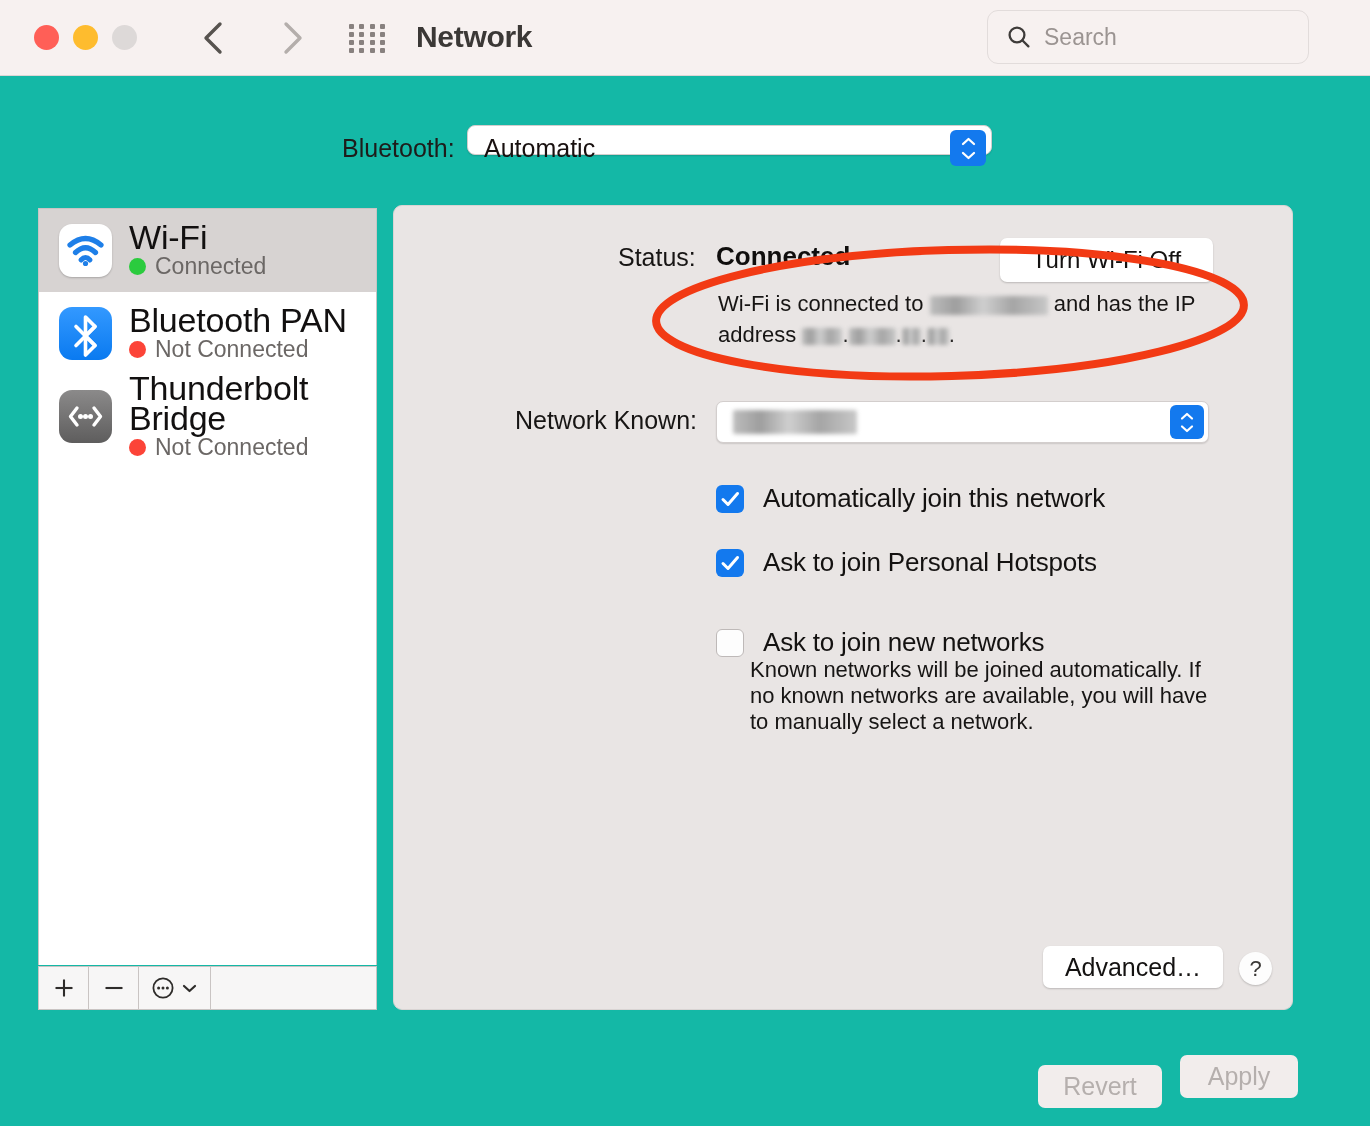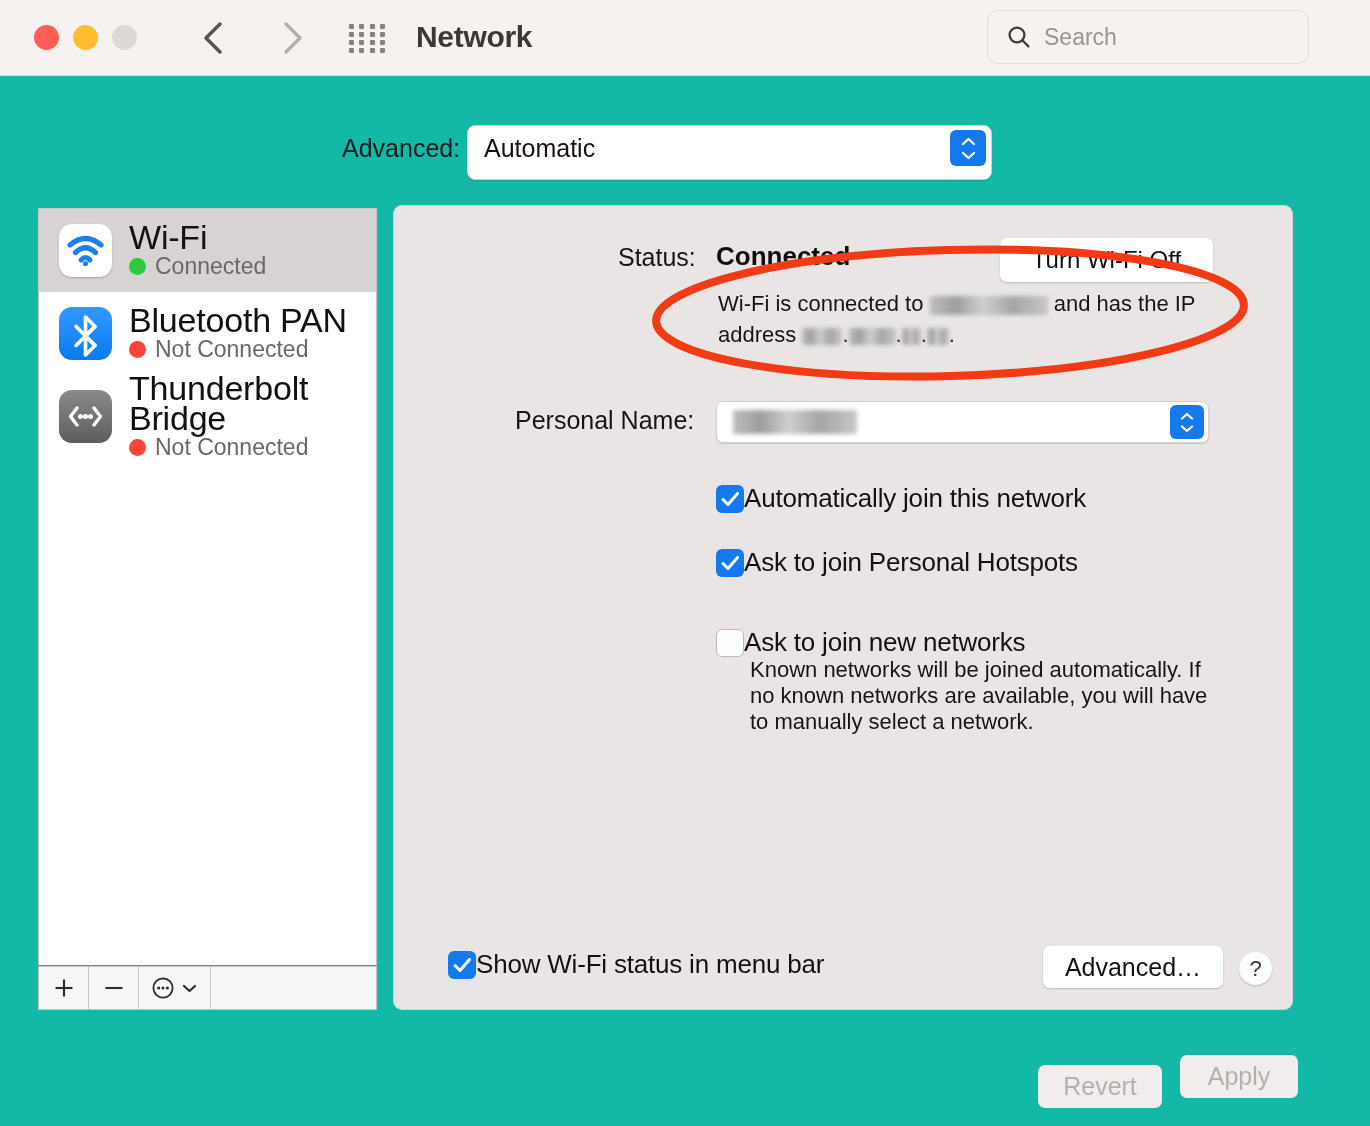--- a/index.html
+++ b/index.html
@@ -47,21 +47,21 @@
   }
   .searchbox .ph { font-size: 23px; color: #9B9492; }
 
   
   .locrow { position: absolute; left: 0; top: 125px; width: 1370px; height: 48px; }
   .loclabel {
     position: absolute; left: 342px; top: 0; width: 112px;
     text-align: right; font-size: 25px; color: #1E1B1A; line-height: 46px;
   }
   .locselect {
-    position: absolute; left: 467px; top: 0; width: 525px; height: 55px;
+    position: absolute; left: 467px; top: 0; width: 525px; height: 30px;
     background: #FFFFFF; border: 1px solid #D3CECD; border-radius: 8px;
     box-shadow: 0 1px 1.5px rgba(0,0,0,0.14);
   }
   .locselect .val {
     position: absolute; left: 16px; top: 0; line-height: 44px;
     font-size: 25px; color: #18100F;
   }
   .stepper {
     position: absolute; right: 5px; top: 4px; width: 36px; height: 36px;
     background: #1379EE; border-radius: 6px;
@@ -145,21 +145,21 @@
   }
   .nnselect {
     position: absolute; left: 716px; top: 401px; width: 493px; height: 42px;
     background: #FFFFFF; border: 1px solid #D3CECD; border-radius: 7px;
     box-shadow: 0 1px 1.5px rgba(0,0,0,0.13);
   }
   .nnselect .redact { position: absolute; left: 16px; top: 8px; width: 124px; height: 24px; }
   .nnselect .stepper { right: 4px; top: 3px; width: 34px; height: 34px; }
 
   
-  .cb-row { position: absolute; display: flex; align-items: center; }
+  .cb-row { position: absolute; display: flex; align-items: center; gap: 19px; }
   .cbox {
     width: 28px; height: 28px; border-radius: 6px; flex: 0 0 auto; position: relative;
   }
   .cbox.on { background: #1379EE; }
   .cbox.off { background: #FDFDFD; border: 1px solid #BEB9B8; }
   .cbox svg { position: absolute; left: 0; top: 0; }
   .cb-label { font-size: 26px; color: #141211; letter-spacing: -0.2px; }
   .cb1 { left: 716px; top: 483px; }
   .cb2 { left: 716px; top: 547px; align-items: center; }
   .cb3 { left: 716px; top: 627px; }
@@ -248,21 +248,21 @@
     <div class="searchbox">
       <svg width="26" height="26" viewBox="0 0 26 26">
         <circle cx="11" cy="11" r="7.4" fill="none" stroke="#3E3B39" stroke-width="2.3"></circle>
         <line x1="16.3" y1="16.3" x2="22.4" y2="22.4" stroke="#3E3B39" stroke-width="2.3" stroke-linecap="round"></line>
       </svg>
       <span class="ph">Search</span>
     </div>
   </div>
 
   <div class="locrow">
-    <div class="loclabel">Advanced:</div>
+    <div class="loclabel">Bluetooth:</div>
     <div class="locselect">
       <div class="val">Automatic</div>
       <div class="stepper">
         <svg width="17" height="10" viewBox="0 0 17 10">
             <path d="M3 7 L8.5 2 L14 7" fill="none" stroke="#fff" stroke-width="2.3" stroke-linecap="round" stroke-linejoin="round"></path>
           </svg>
         <svg width="17" height="10" viewBox="0 0 17 10">
             <path d="M3 3 L8.5 8 L14 3" fill="none" stroke="#fff" stroke-width="2.3" stroke-linecap="round" stroke-linejoin="round"></path>
           </svg>
       </div>
@@ -364,21 +364,21 @@
     <span class="redact ssid"></span>
     <span>and has the IP</span>
     <span>address</span>
     <span class="redact o1"></span>.<span class="redact o2"></span>.<span class="redact o3"></span>.<span class="redact o4"></span>.
   </div>
 
   <svg class="annot" viewBox="0 0 620 150">
     <ellipse cx="310" cy="73" rx="294" ry="63" transform="rotate(-1.6 310 73)" fill="none" stroke="#F23A14" stroke-width="8" stroke-linecap="round"></ellipse>
   </svg>
 
-  <div class="nnlabel">Personal Name:</div>
+  <div class="nnlabel">Network Known:</div>
   <div class="nnselect">
     <span class="redact"></span>
     <div class="stepper">
       <svg width="16" height="9" viewBox="0 0 16 9">
           <path d="M3 6.5 L8 2 L13 6.5" fill="none" stroke="#fff" stroke-width="2.2" stroke-linecap="round" stroke-linejoin="round"></path>
         </svg>
       <svg width="16" height="9" viewBox="0 0 16 9">
           <path d="M3 2.5 L8 7 L13 2.5" fill="none" stroke="#fff" stroke-width="2.2" stroke-linecap="round" stroke-linejoin="round"></path>
         </svg>
     </div>
@@ -402,28 +402,20 @@
     <span class="cb-label">Ask to join Personal Hotspots</span>
   </div>
 
   <div class="cb-row cb3">
     <span class="cbox off"></span>
     <span class="cb-label">Ask to join new networks</span>
   </div>
 
   <div class="helptext">Known networks will be joined automatically. If no known networks are available, you will have to manually select a network.</div>
 
-  <div class="cb-row cb4">
-    <span class="cbox on">
-      <svg width="28" height="28" viewBox="0 0 28 28">
-          <path d="M7 14.5 L12 19.5 L21.5 8.5" fill="none" stroke="#fff" stroke-width="3" stroke-linecap="round" stroke-linejoin="round"></path>
-        </svg>
-    </span>
-    <span class="cb-label">Show Wi-Fi status in menu bar</span>
-  </div>
 
   <div class="advbtn">Advanced…</div>
   <div class="helpbtn">?</div>
 
   <div class="revertbtn">Revert</div>
   <div class="applybtn">Apply</div>
 
 </div>
 
 </body></html>

